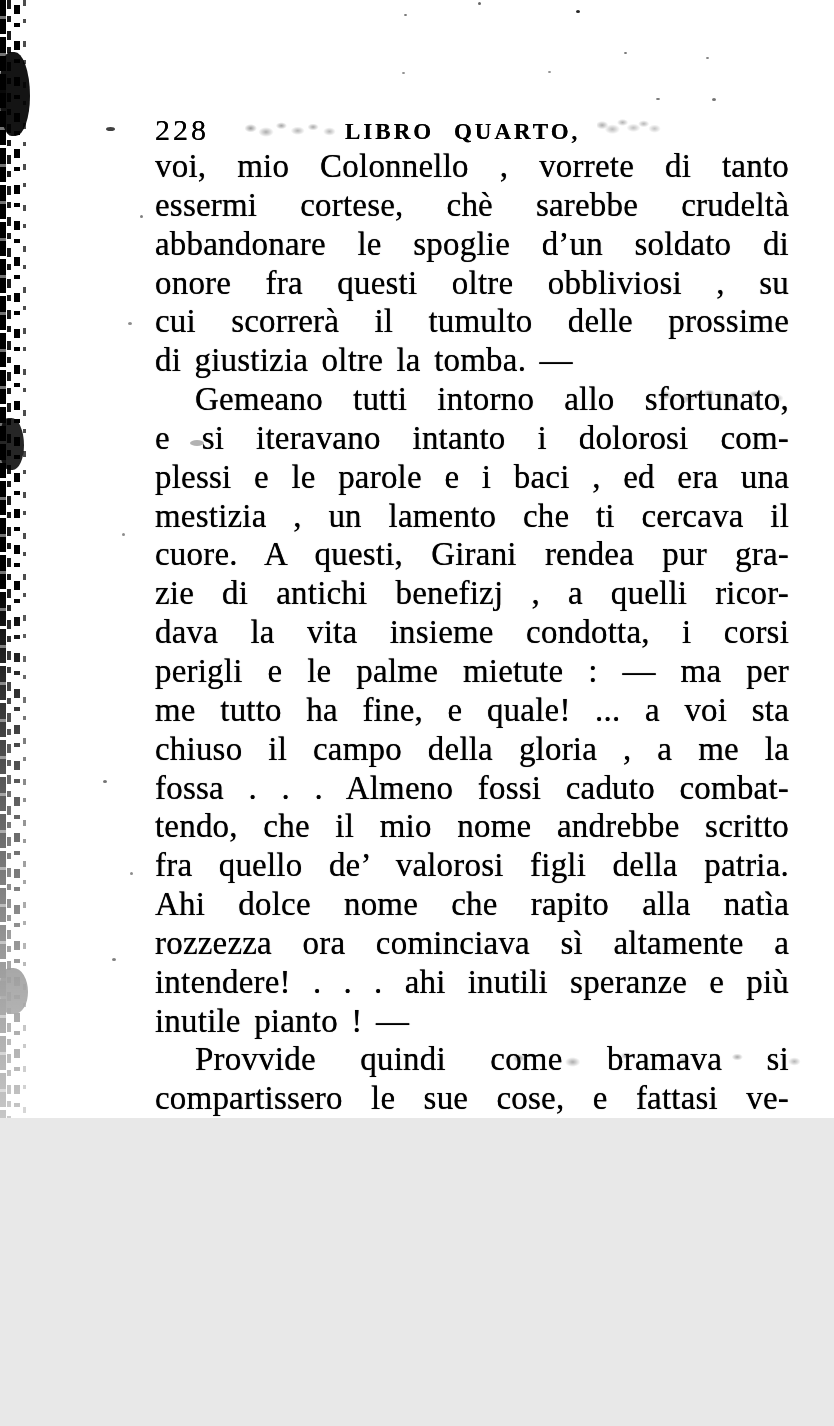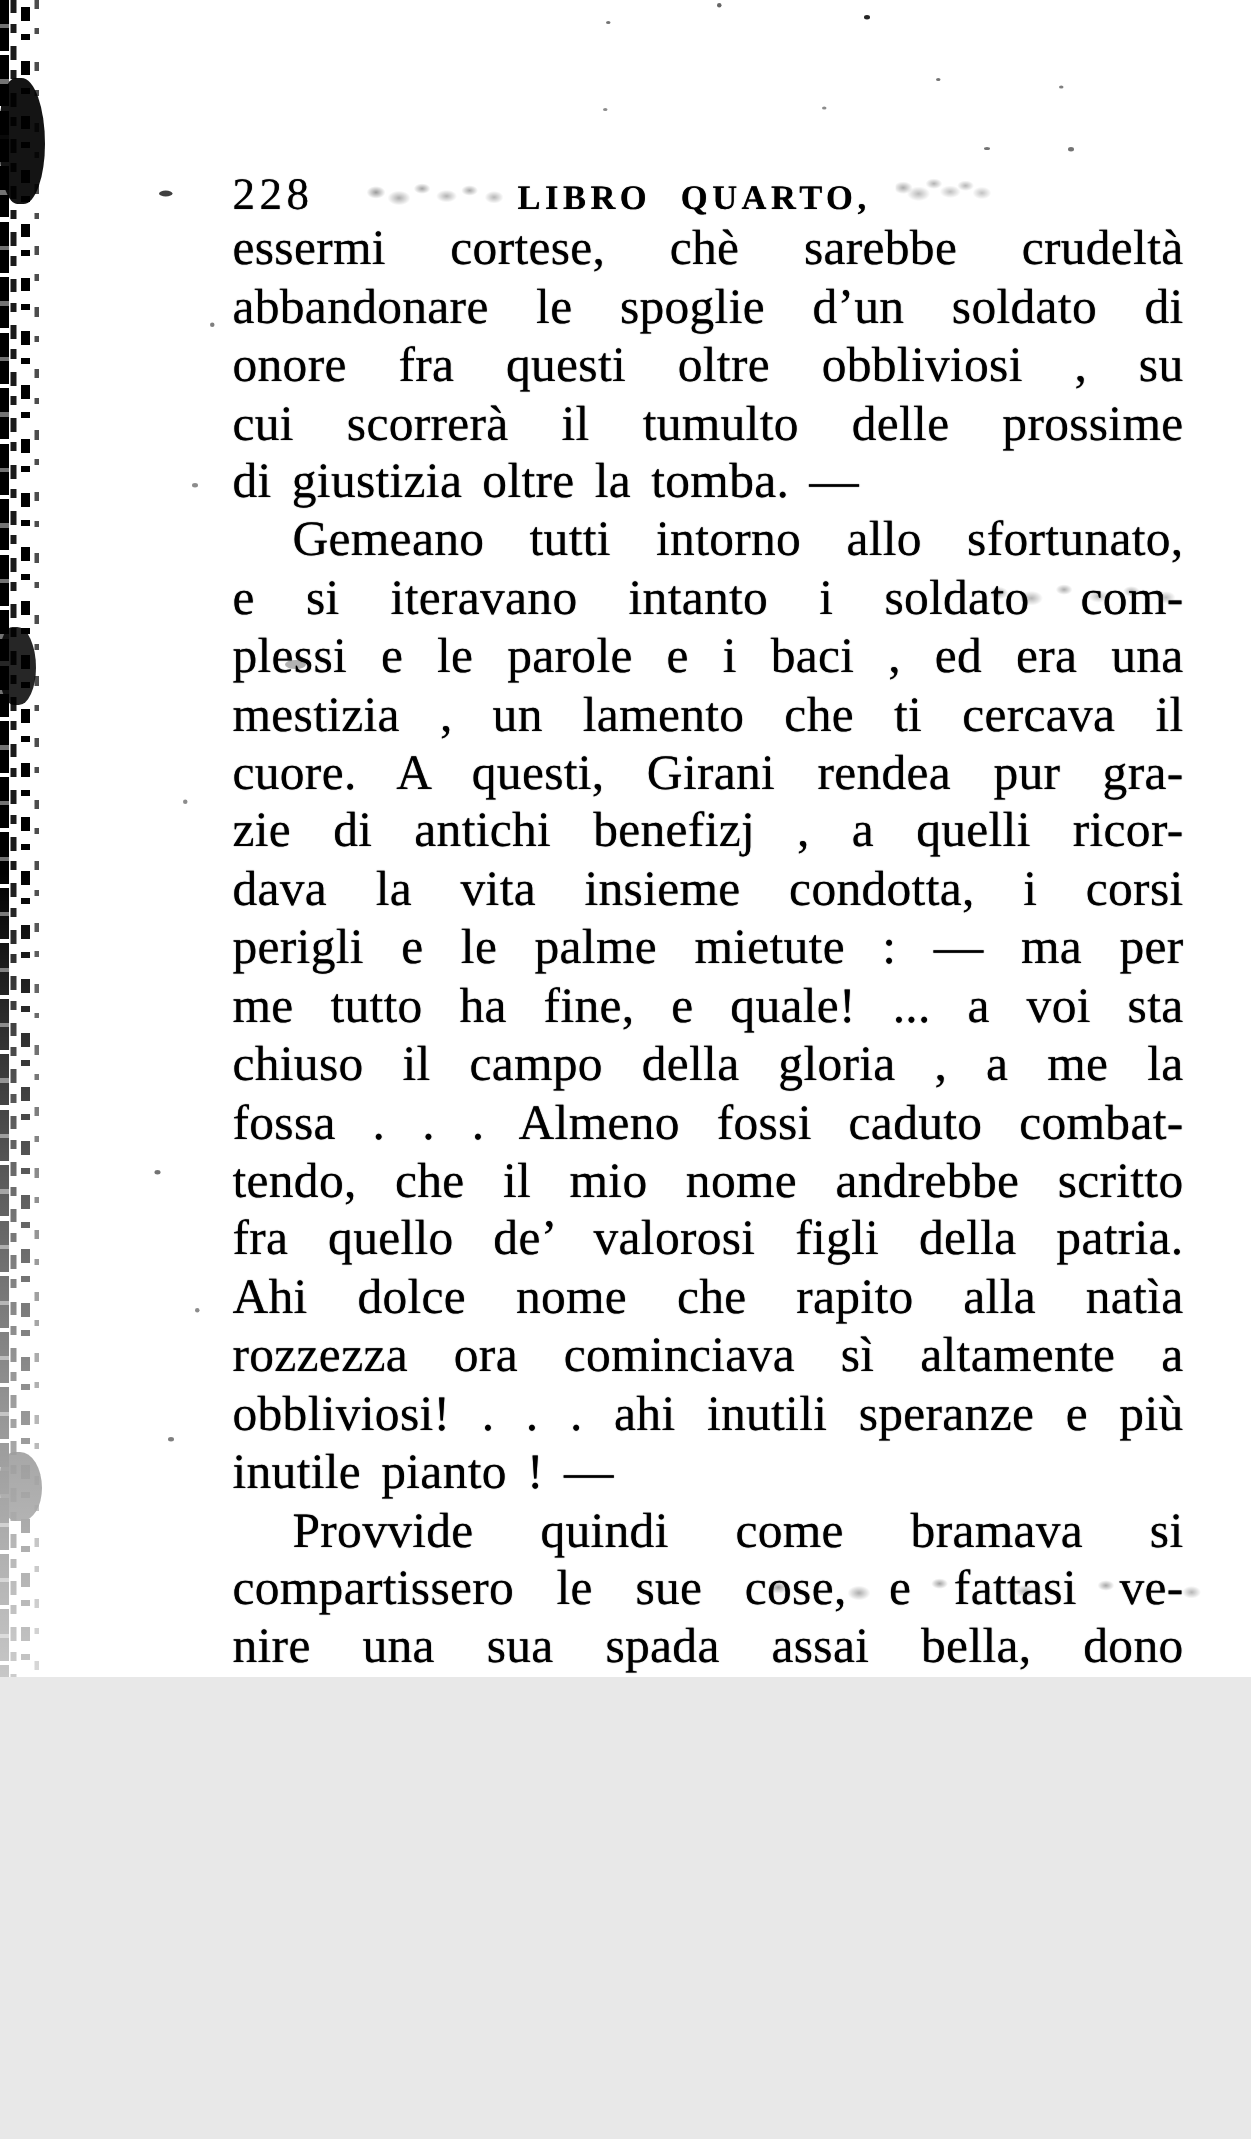--- a/index.html
+++ b/index.html
@@ -94,41 +94,42 @@
     <div class="blotch b2"></div>
     <div class="blotch b3"></div>
   </div>
 
   <div id="page-number">228</div>
   <div id="running-header">LIBRO QUARTO,</div>
   <div class="smudge" id="smudge-header-left"></div>
   <div class="smudge" id="smudge-header-right"></div>
 
   <div id="text-block">
+      <div class="line">voi, mio Colonnello , vorrete di tanto</div>
       <div class="line">essermi cortese, chè sarebbe crudeltà</div>
       <div class="line">abbandonare le spoglie d’un soldato di</div>
       <div class="line">onore fra questi oltre obbliviosi , su</div>
       <div class="line">cui scorrerà il tumulto delle prossime</div>
       <div class="line nojust">di giustizia oltre la tomba. —</div>
       <div class="line indent">Gemeano tutti intorno allo sfortunato,</div>
-      <div class="line">e si iteravano intanto i soldato com-</div>
+      <div class="line">e si iteravano intanto i dolorosi com-</div>
       <div class="line">plessi e le parole e i baci , ed era una</div>
       <div class="line">mestizia , un lamento che ti cercava il</div>
       <div class="line">cuore. A questi, Girani rendea pur gra-</div>
       <div class="line">zie di antichi benefizj , a quelli ricor-</div>
       <div class="line">dava la vita insieme condotta, i corsi</div>
       <div class="line">perigli e le palme mietute : — ma per</div>
       <div class="line">me tutto ha fine, e quale! ... a voi sta</div>
       <div class="line">chiuso il campo della gloria , a me la</div>
       <div class="line">fossa . . . Almeno fossi caduto combat-</div>
       <div class="line">tendo, che il mio nome andrebbe scritto</div>
       <div class="line">fra quello de’ valorosi figli della patria.</div>
       <div class="line">Ahi dolce nome che rapito alla natìa</div>
       <div class="line">rozzezza ora cominciava sì altamente a</div>
-      <div class="line">obbliviosi! . . . ahi inutili speranze e più</div>
+      <div class="line">intendere! . . . ahi inutili speranze e più</div>
       <div class="line nojust">inutile pianto ! —</div>
       <div class="line indent">Provvide quindi come bramava si</div>
       <div class="line">compartissero le sue cose, e fattasi ve-</div>
       <div class="line">nire una sua spada assai bella, dono</div>
     </div>
 
   <div class="smudge" id="smudge-line-tomba"></div>
   <div class="smudge" id="smudge-line-pianto"></div>
 
 <div class="speck" style="left: 106px; top: 127px; width: 9px; height: 4px; opacity: 0.75;"></div>

